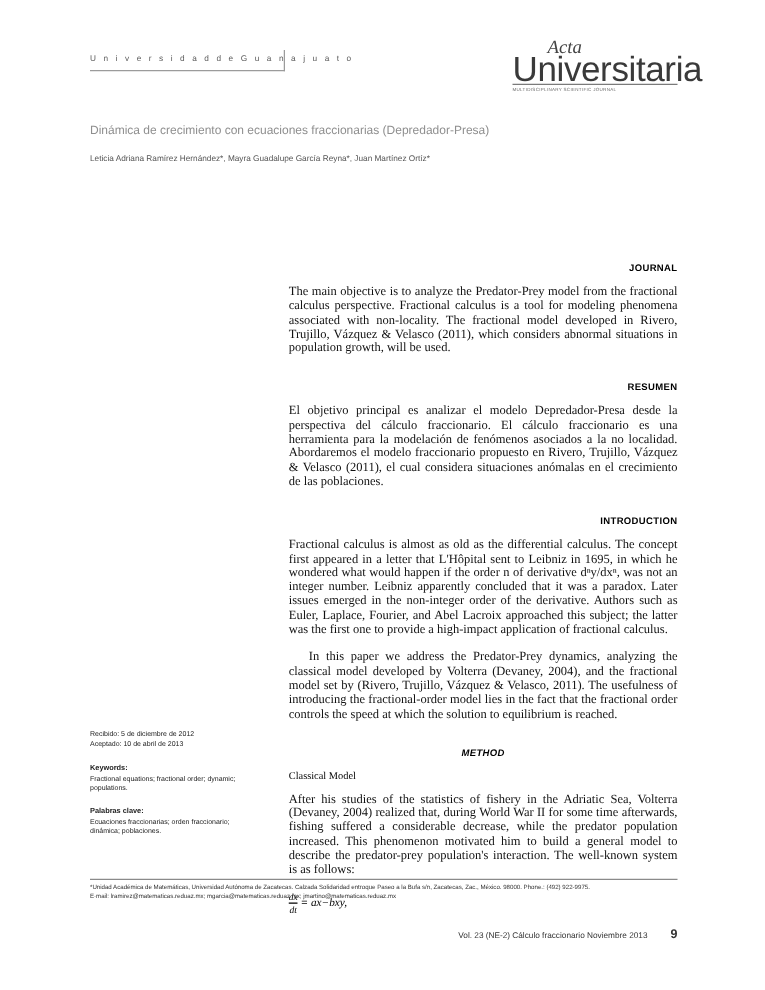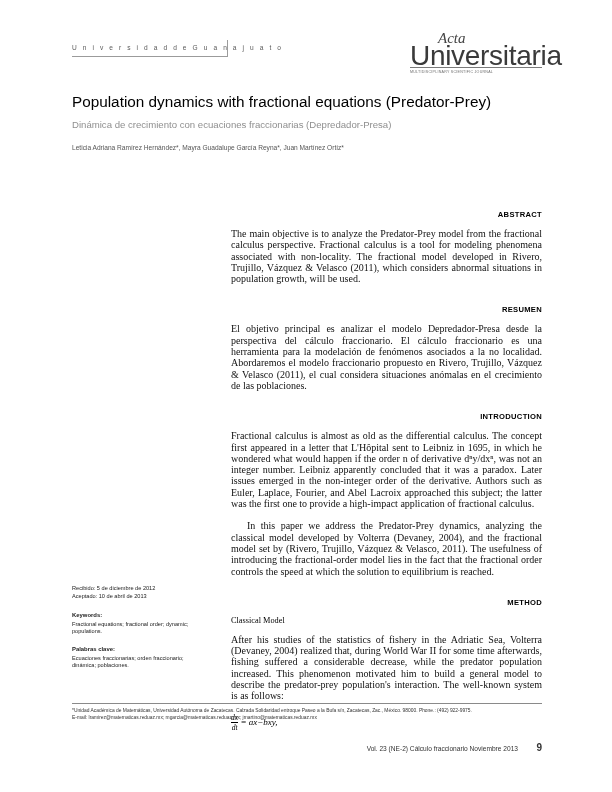--- a/index.html
+++ b/index.html
@@ -125,21 +125,22 @@
   .sec-head {
     font-family: "Liberation Sans", sans-serif;
     font-size: 7.6px;
     font-weight: bold;
     letter-spacing: 0.3px;
     text-align: right;
     margin: 0 0 9px 0;
     color: #000000;
   }
   .sec-head.left {
-    text-align: right;
+    text-align: center;
+    font-style: italic;
   }
   p.body {
     font-family: Liberation Serif, serif;
     font-size: 10px;
     line-height: 11.3px;
     text-align: justify;
     margin: 0 0 11px 0;
     color: #111111;
   }
   p.body.indent {
@@ -242,28 +243,27 @@
     <div class="univ-rule-v"></div>
     <div class="logo">
       <div class="logo-acta">Acta</div>
       <div class="logo-universitaria">Universitaria</div>
       <div class="logo-rule"></div>
       <div class="logo-sub">MULTIDISCIPLINARY SCIENTIFIC JOURNAL</div>
     </div>
   </div>
 
   <div class="title-block">
-    <h1 class="title">Population dynamics with fractional equations (Predator-Prey)</h1>
     <div class="subtitle">Dinámica de crecimiento con ecuaciones fraccionarias (Depredador-Presa)</div>
     <div class="authors">Leticia Adriana Ramírez Hernández*, Mayra Guadalupe García Reyna*, Juan Martínez Ortíz*</div>
   </div>
 
   <div class="col-main">
 
-    <div class="sec-head">ABSTRACT</div>
+    <div class="sec-head">JOURNAL</div>
     <p class="body">The main objective is to analyze the Predator-Prey model from the fractional calculus perspective. Fractional calculus is a tool for modeling phenomena associated with non-locality. The fractional model developed in Rivero, Trujillo, Vázquez &amp; Velasco (2011), which considers abnormal situations in population growth, will be used.</p>
 
     <div class="gap-md"></div>
 
     <div class="sec-head">RESUMEN</div>
     <p class="body">El objetivo principal es analizar el modelo Depredador-Presa desde la perspectiva del cálculo fraccionario. El cálculo fraccionario es una herramienta para la modelación de fenómenos asociados a la no localidad. Abordaremos el modelo fraccionario propuesto en Rivero, Trujillo, Vázquez &amp; Velasco (2011), el cual considera situaciones anómalas en el crecimiento de las poblaciones.</p>
 
     <div class="gap-md"></div>
 
     <div class="sec-head">INTRODUCTION</div>

